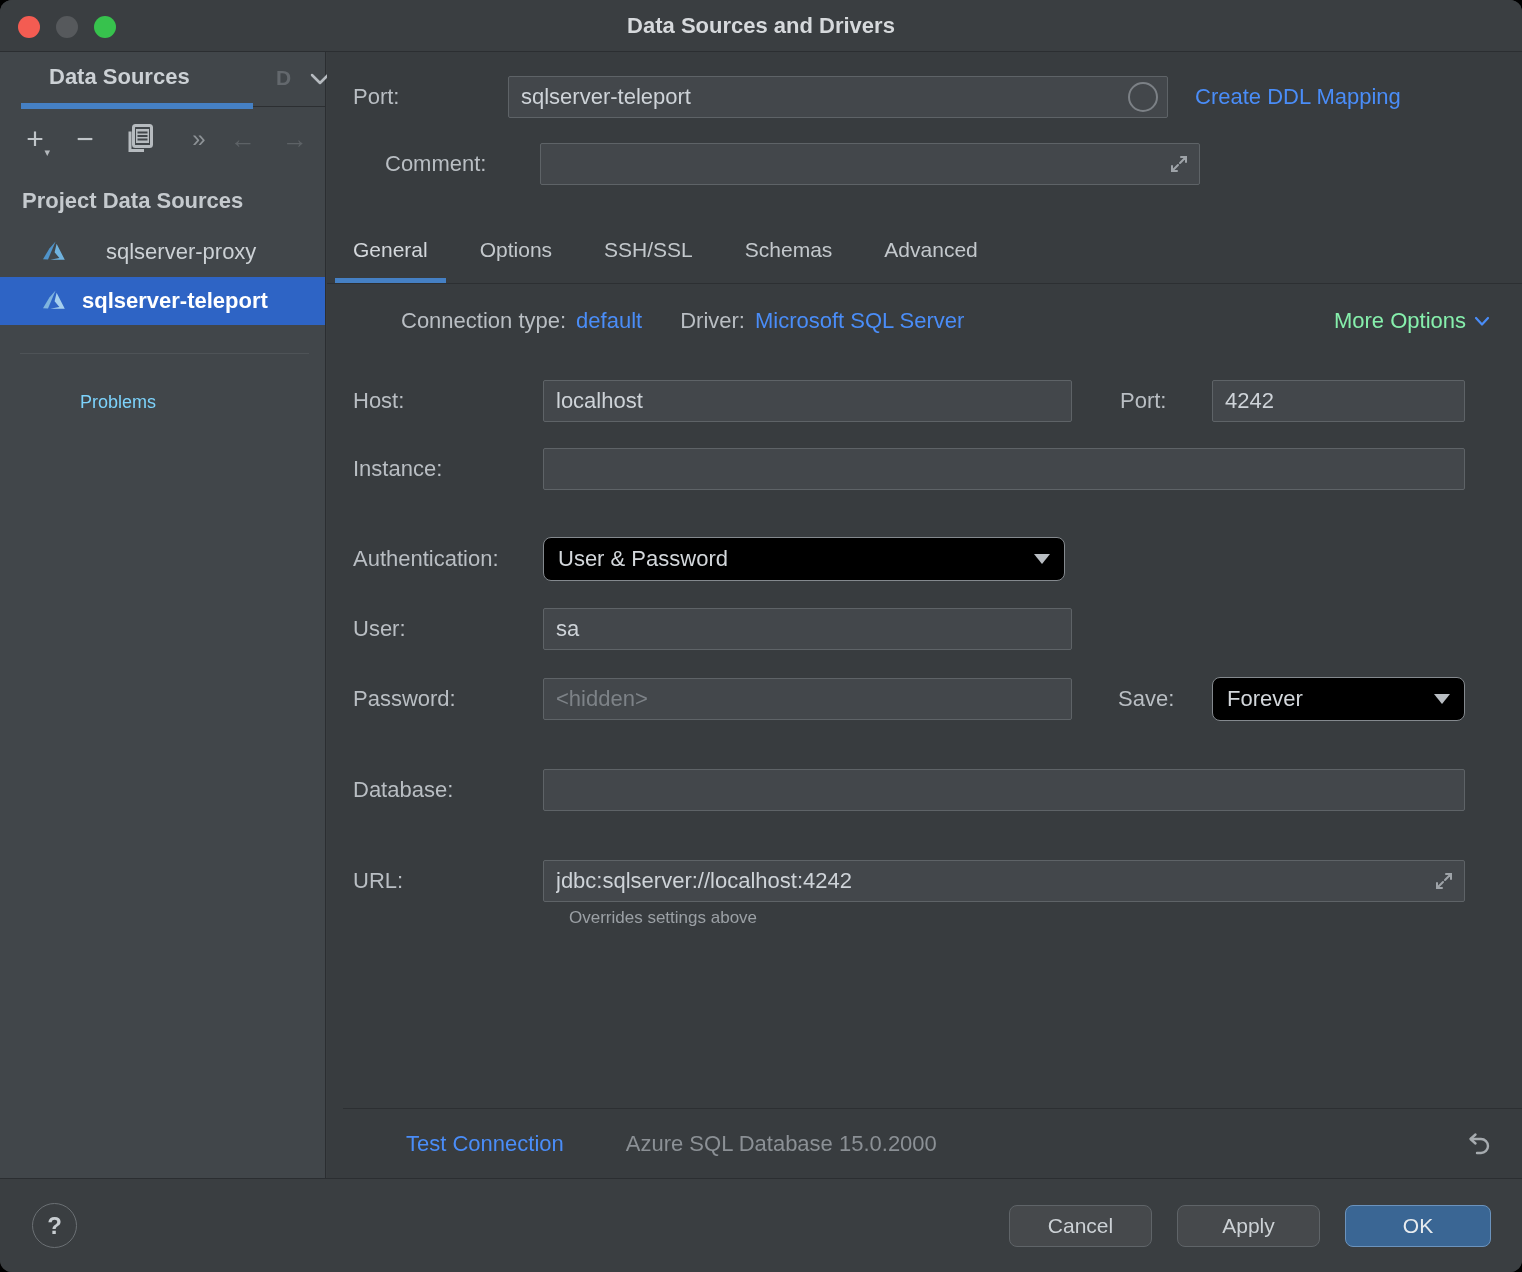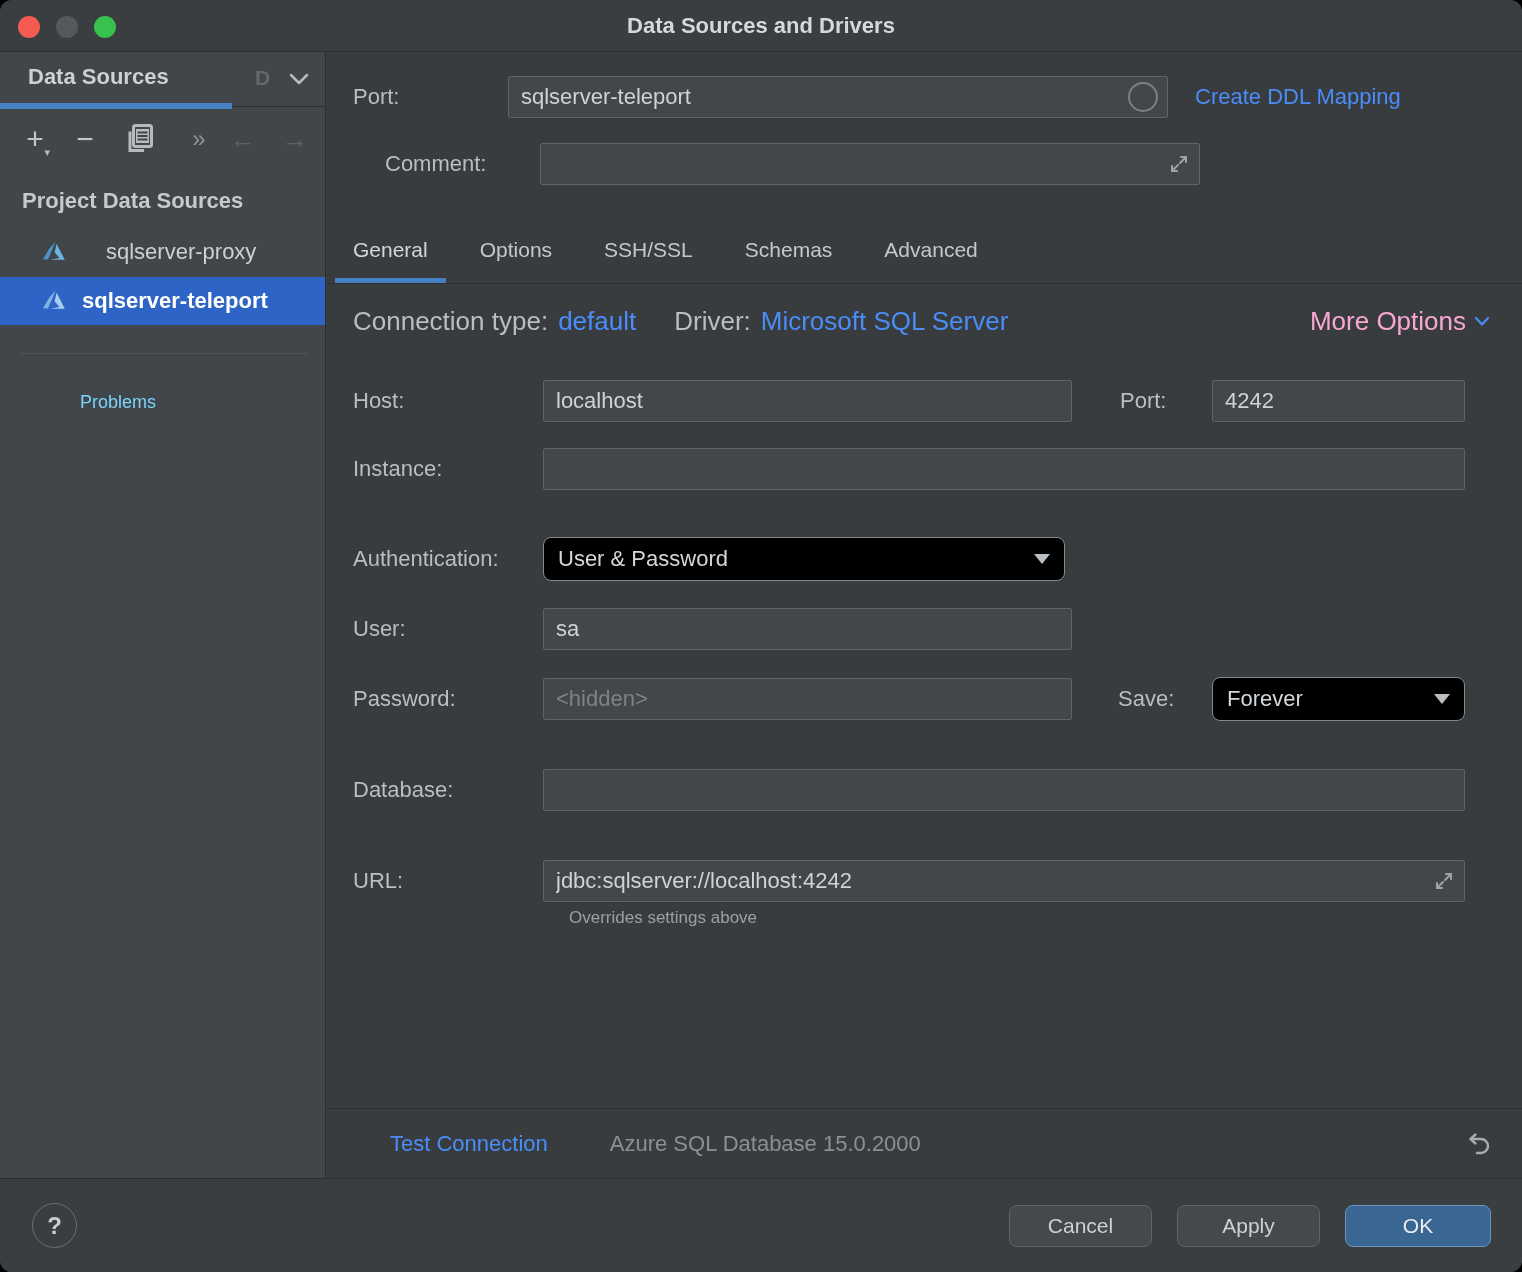--- a/index.html
+++ b/index.html
@@ -21,21 +21,21 @@
   .traffic { position:absolute; left:18px; top:16px; display:flex; gap:16px; }
   .tl { width:22px; height:22px; border-radius:50%; display:inline-block; }
   .tl.red { background:#f45c52; }
   .tl.gray { background:#56595c; }
   .tl.green { background:#37c24d; }
   .title { font-size:22px; font-weight:bold; color:#d6d9dc; }
 
   
   .sidebar {
     position:absolute; top:52px; left:0; width:326px; bottom:94px;
-    background:#41464a; border-right:1px solid #2b2e31;
+    background:#41464a; border-right:1px solid #2b2e31;padding-left:21px;
   }
   .sb-header { position:relative; height:55px; border-bottom:1px solid #2c2f32; }
   .sb-tab { position:absolute; left:28px; top:12px; font-size:22px; font-weight:bold; color:#ccd1d5; }
   .sb-underline { position:absolute; left:0; bottom:-3px; width:232px; height:6px; background:#4580c4; }
   .sb-trunc { position:absolute; left:255px; top:14px; font-size:21px; font-weight:bold; color:#63686d; }
   .sb-chevron { position:absolute; left:288px; top:20px; }
   .sb-toolbar { position:absolute; top:62px; left:0; right:0; height:50px; display:flex; align-items:center; }
   .tbi { display:inline-flex; align-items:center; justify-content:center; height:36px; }
   .tbi-add { position:relative; width:34px; margin-left:18px; font-size:30px; color:#c0c5c9; font-weight:normal;}
   .tbi-add .caret { position:absolute; right:2px; bottom:-2px; font-size:11px; color:#b4b9bd; }
@@ -84,25 +84,25 @@
   .ddl-link { margin-left:27px; font-size:22px; color:#4a8df8; cursor:pointer; }
 
   
   .tabs { position:absolute; top:173px; left:0; right:0; height:59px;
     display:flex; align-items:flex-end; padding-left:8px; border-bottom:1px solid #2c2f32; }
   .tab { padding:14px 18px 16px 18px; font-size:21px; color:#c3c8cc; margin-right:16px;
     border-bottom:5px solid transparent; cursor:pointer; }
   .tab.active { color:#d3d7db; border-bottom-color:#4580c4; }
 
   
-  .conn-row { position:absolute; top:252px; left:0; right:0; height:34px; display:flex; align-items:center; font-size:26px; }
+  .conn-row { position:absolute; top:252px; left:0; right:0; height:34px; display:flex; align-items:center; font-size:22px;padding-left:48px; }
   .conn-row .klabel { color:#b9bec3; margin-left:26px; }
   .conn-row .vlink { color:#4a8df8; margin-left:10px; cursor:pointer; }
   .conn-row .drv { margin-left:38px; }
-  .more-options { margin-left:auto; margin-right:32px; color:#f9a8d4; display:flex; align-items:center; gap:8px; cursor:pointer; }
+  .more-options { margin-left:auto; margin-right:32px; color:#86efac; display:flex; align-items:center; gap:8px; cursor:pointer; }
 
   
   .row-host { top:328px; }
   .row-instance { top:396px; }
   .row-auth { top:486px; }
   .row-user { top:556px; }
   .row-password { top:626px; }
   .row-database { top:717px; }
   .row-url { top:808px; }
   .w-529 { width:529px; }
@@ -115,21 +115,21 @@
     height:44px; background:#000000; border:1.5px solid #84898e; border-radius:8px;
     display:flex; align-items:center; padding:0 14px; font-size:22px; color:#d3d7db; cursor:pointer;
   }
   .dd-arrow { margin-left:auto; width:0; height:0; border-left:8px solid transparent;
     border-right:8px solid transparent; border-top:10px solid #b9bec3; }
   .w-auth { width:522px; }
 
   .url-hint { position:absolute; top:856px; left:242px; font-size:17px; color:#9ba0a5; }
 
   
-  .test-row { position:absolute; top:1056px; left:0; right:0; height:70px;
+  .test-row { position:absolute; top:1056px; left:16px; right:0; height:70px;
     border-top:1px solid #2c2f32; display:flex; align-items:center;padding-left:37px; }
   .test-link { margin-left:26px; font-size:22px; color:#4a8df8; cursor:pointer; }
   .server-info { margin-left:62px; font-size:22px; color:#8b9095; }
   .undo-btn { margin-left:auto; margin-right:30px; cursor:pointer; display:flex; align-items:center; }
 
   
   .footer { position:absolute; left:0; right:0; bottom:0; height:94px;
     background:#3a3e41; border-top:1px solid #2b2e31;
     display:flex; align-items:center; }
   .help-btn { margin-left:32px; width:45px; height:45px; border-radius:50%;

